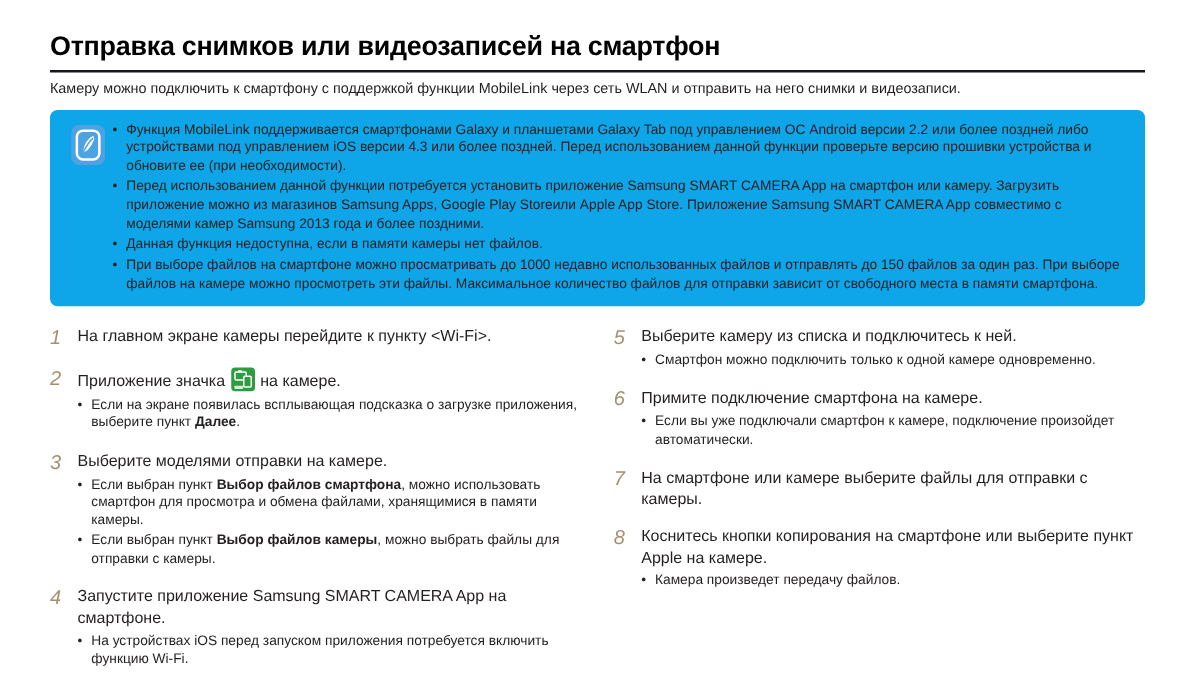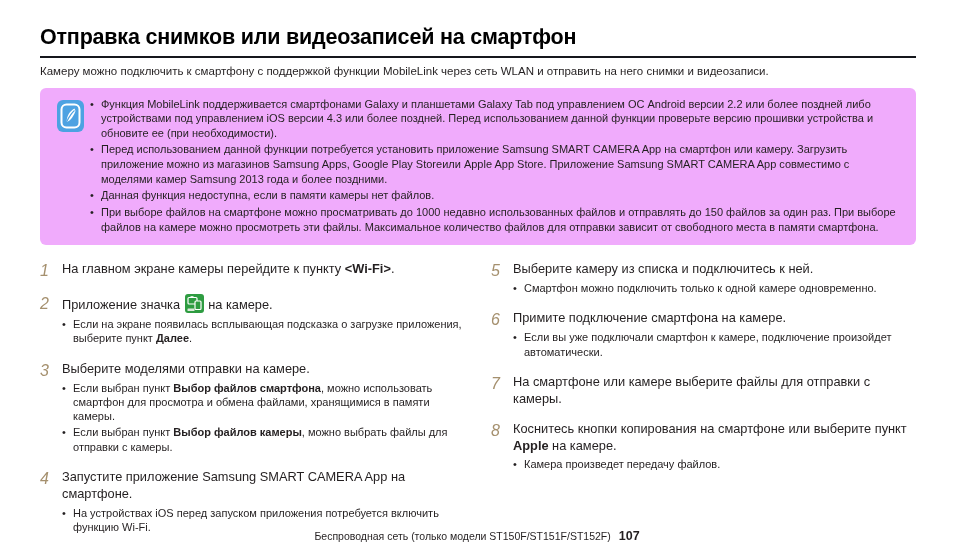--- a/index.html
+++ b/index.html
@@ -11,21 +11,21 @@
   }
   .page{position:absolute;inset:0;padding:26px 38px 0 40px;box-sizing:border-box;}
   .title{
     color:#000000;font-size:21.5px;font-weight:700;letter-spacing:-0.2px;
     margin:0 0 6px 0;line-height:1.1;
   }
   .title-rule{border:none;border-top:2px solid #15171c;margin:0 0 6px 0;}
   .intro{font-size:11.5px;line-height:1.3;margin:0 0 9px 0;}
   
   .notebox{
-    background:#f0abfc;border-radius:6px;
+    background:#0ea5e9;border-radius:6px;
     display:flex;align-items:flex-start;
     padding:9px 12px 9px 10px;margin:0 0 16px 0;
   }
   .note-icon-wrap{flex:0 0 40px;display:flex;justify-content:center;padding-top:3px;}
   .note-icon{
     width:27px;height:32px;border-radius:6px;background:#4da2e2;
     display:flex;align-items:center;justify-content:center;
   }
   .note-list{list-style:none;margin:0;padding:0;flex:1;}
   .note-list li{
@@ -35,21 +35,21 @@
   
   .steps{display:flex;gap:26px;}
   .col{flex:1 1 0;min-width:0;}
   .step{display:flex;margin-bottom:13px;}
   .step-num{
     flex:0 0 22px;font-style:italic;font-size:16px;line-height:1.25;
     color:#a5906e;font-weight:400;
   }
   .step-body{flex:1;}
   .step-text{font-size:12.8px;line-height:1.32;}
-  .step-text b{font-weight:700;text-align:right;}
+  .step-text b{font-weight:400;text-align:right;}
   .subs{margin-top:3px;}
   .sub{
     font-size:11px;line-height:1.3;padding-left:11px;position:relative;margin-bottom:2px;
   }
   .sub::before{content:"•";position:absolute;left:0;top:0;}
   .ml-icon{
     display:inline-block;vertical-align:-4px;width:19px;height:19px;
     background:#2e9c41;border-radius:3px;position:relative;margin:0 1px;
   }
   
@@ -161,17 +161,14 @@
           <div class="step-body">
             <div class="step-text"><span>Коснитесь кнопки копирования на смартфоне или выберите пункт </span><b>Apple</b><span> на камере.</span></div>
             <div class="subs">
               <div class="sub"><span>Камера произведет передачу файлов.</span></div>
             </div>
           </div>
         </div>
       </div>
   </div>
 
-  <div class="footer">
-    <span class="footer-text">Беспроводная сеть (только модели ST150F/ST151F/ST152F)</span><span class="footer-page">107</span>
-  </div>
 
 </div>
 
 </body></html>

